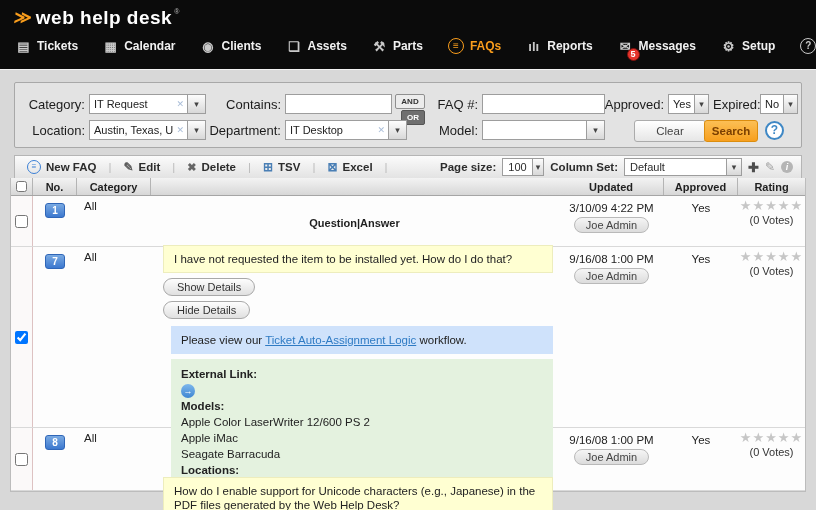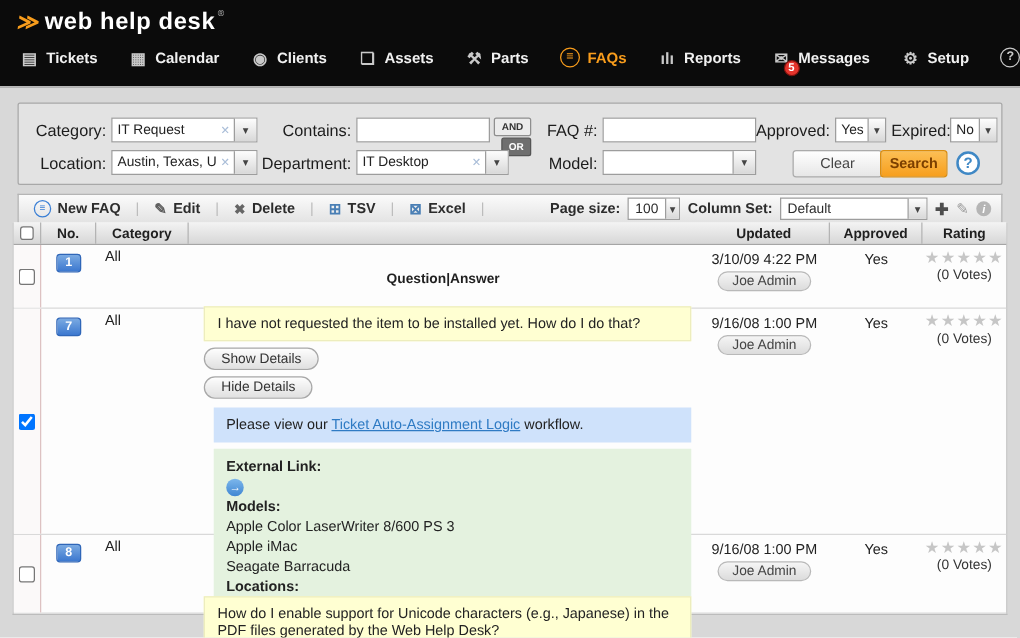--- a/index.html
+++ b/index.html
@@ -281,21 +281,21 @@
         <div class="detbtn">Hide Details</div>
         <div class="abox"><span>Please view our </span><a>Ticket Auto-Assignment Logic</a><span> workflow.</span></div>
         <div class="gbox">
           <div class="grow">
             <span class="glab">External Link:</span>
             <span class="gval"><span class="extlink">→</span></span>
           </div>
           <div class="grow">
             <span class="glab">Models:</span>
             <span class="gval">
-              <div>Apple Color LaserWriter 8/600 PS 3</div>
+              <div>Apple Color LaserWriter 12/600 PS 2</div>
               <div>Apple iMac</div>
               <div>Seagate Barracuda</div>
             </span>
           </div>
           <div class="grow">
             <span class="glab">Locations:</span>
             <span class="gval">All</span>
           </div>
           <div class="grow">
             <span class="glab">Departments:</span>

